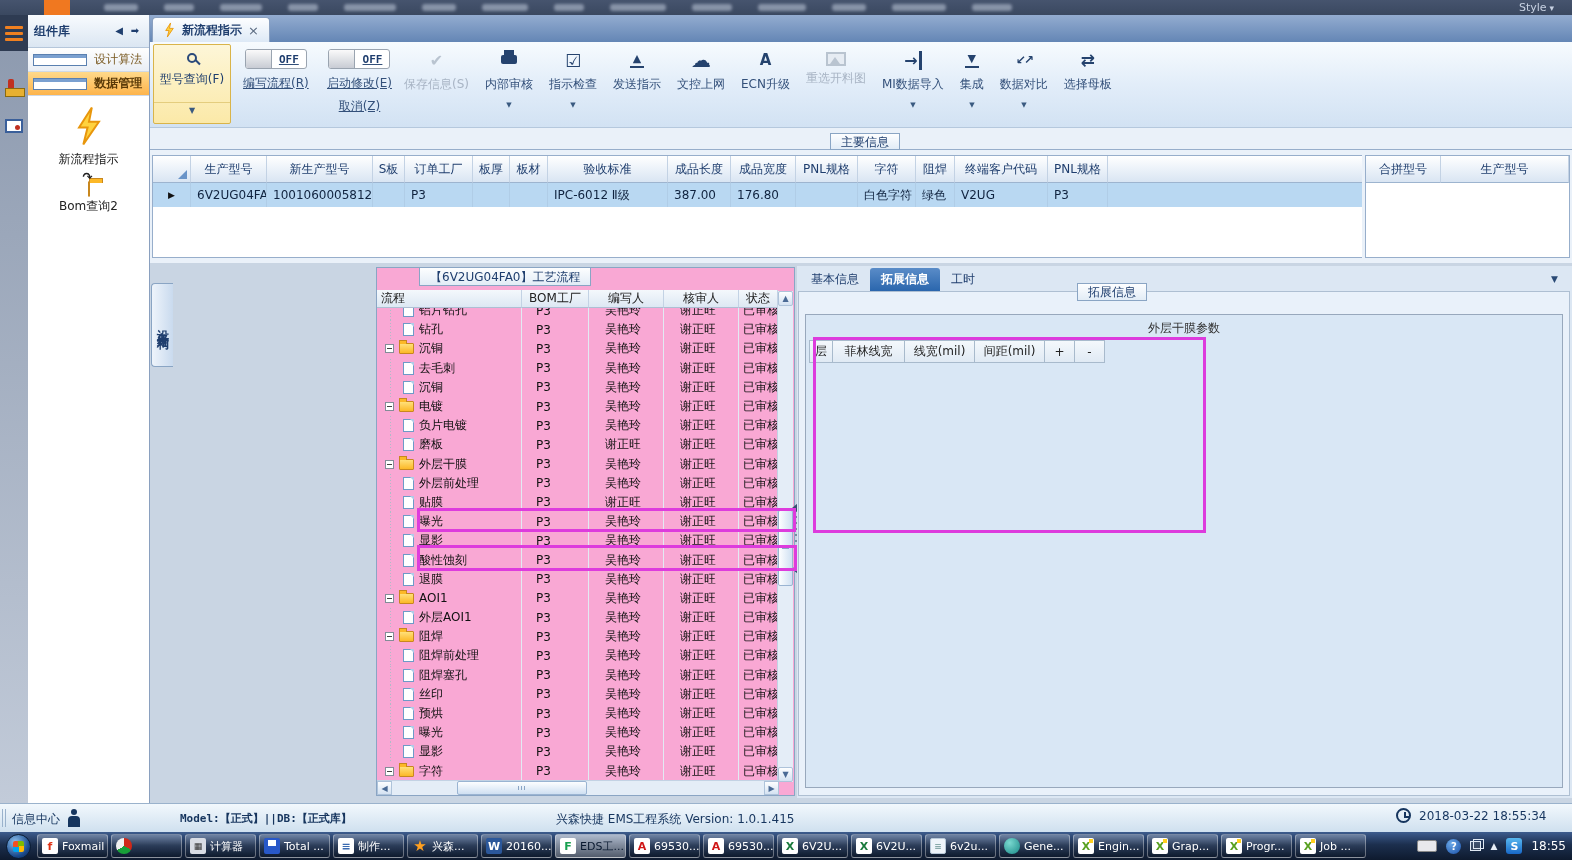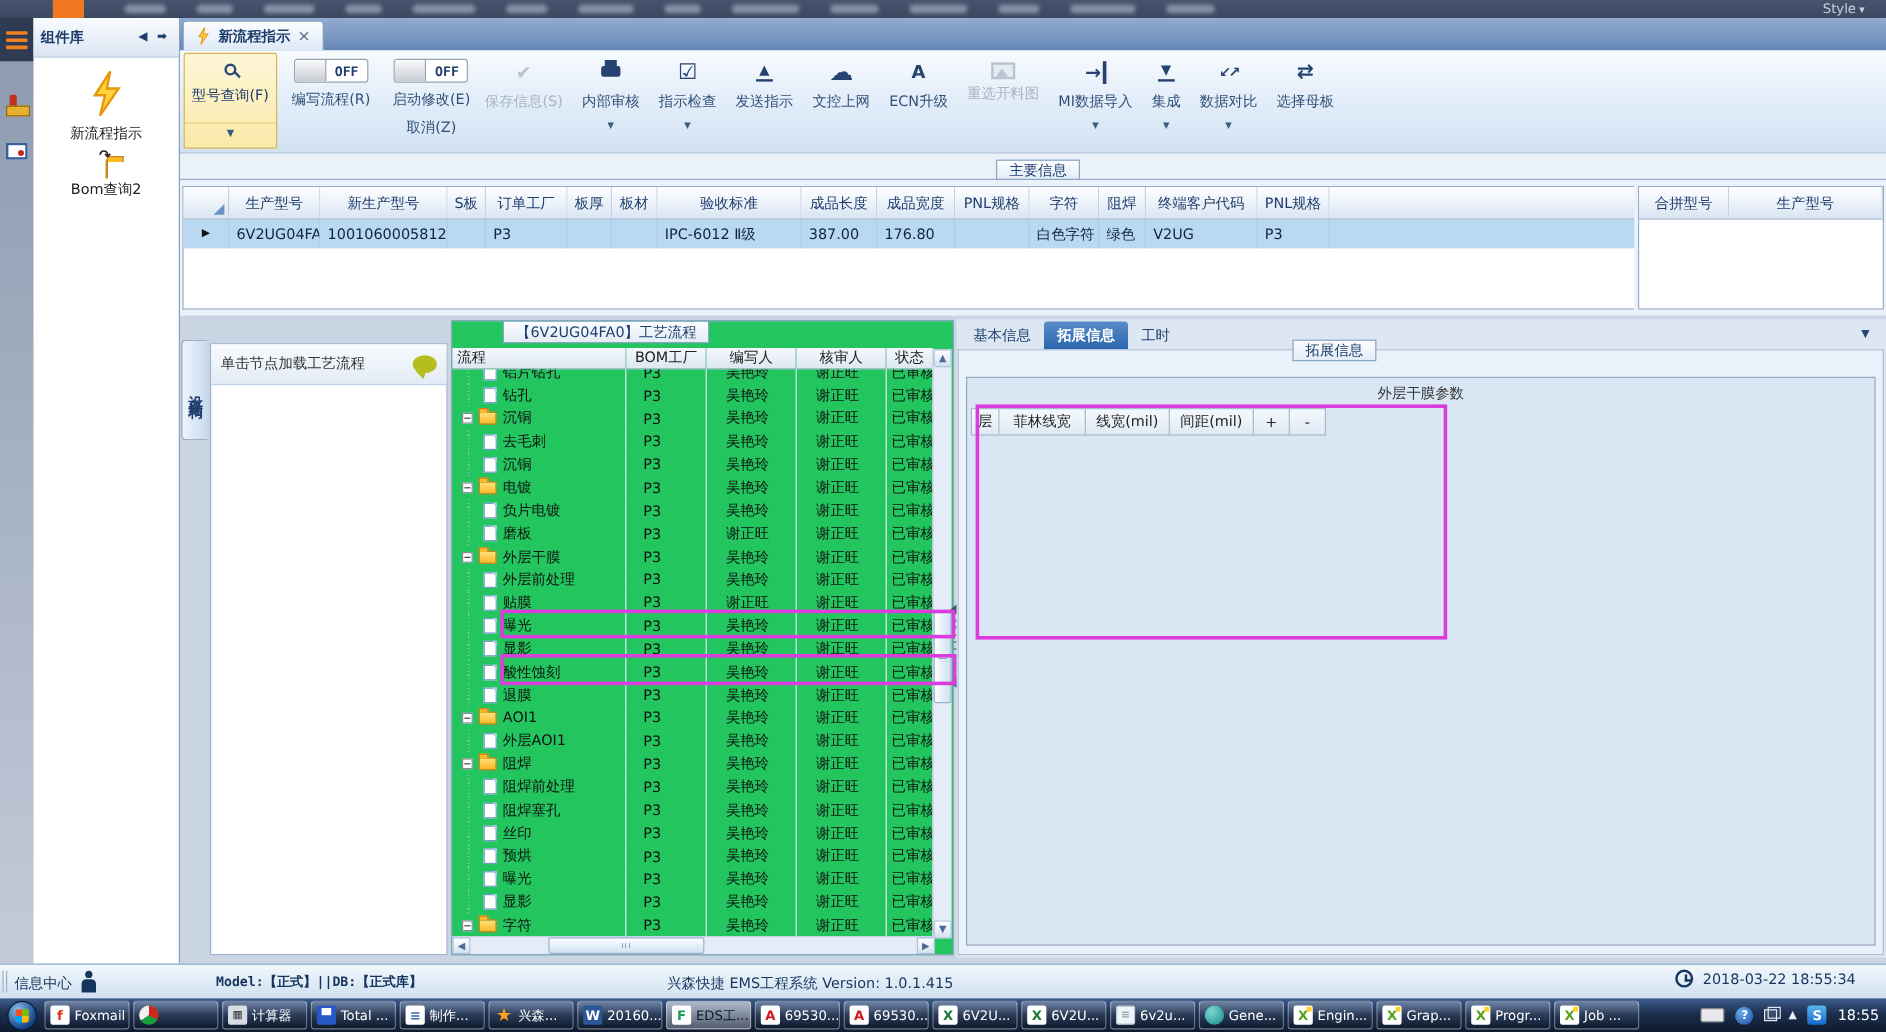--- a/index.html
+++ b/index.html
@@ -50,21 +50,21 @@
   .tab-close::after{content:"×";}
 
   
   #ribbon{position:absolute;left:150px;top:42px;width:1422px;height:86px;background:linear-gradient(#f7fbfe,#e2edf9 50%,#d2e2f3);border-bottom:1px solid #b5c8dd;}
   .query-btn{position:absolute;left:3px;top:2px;width:78px;height:80px;background:linear-gradient(#fdf6d8,var(--ribbon-highlight));border:1px solid #d9b44a;border-radius:2px;display:flex;flex-direction:column;align-items:center;color:#1f3e6e;}
   .search-glyph{width:10px;height:10px;border:2px solid #2b4a7a;border-radius:50%;position:relative;margin-top:8px;}
   .search-glyph::after{content:"";position:absolute;width:7px;height:2px;background:#2b4a7a;transform:rotate(45deg);right:-6px;bottom:-2px;}
   .query-btn .q-label{margin-top:8px;}
   .query-btn .q-dd{margin-top:14px;border-top:1px solid #e4cd7e;width:100%;text-align:center;padding-top:3px;color:#3a5a80;font-size:8px;}
   .query-btn .q-dd::after{content:"▼";}
-  .toggle-group{position:absolute;top:7px;display:flex;flex-direction:column;align-items:center;color:#33507a;}
+  .toggle-group{position:absolute;top:7px;display:flex;flex-direction:column;align-items:center;color:#33507a;text-decoration:underline;}
   .toggle{width:62px;height:20px;border:1px solid #9aa4b0;border-radius:3px;background:#fff;display:flex;overflow:hidden;}
   .toggle .knob{width:26px;background:linear-gradient(#fafafa,#c8ccd4);border-right:1px solid #9aa4b0;}
   .toggle .tstate{flex:1;display:flex;align-items:center;justify-content:center;font-weight:bold;color:#1f3e6e;font-size:11px;font-family:"DejaVu Sans Mono",monospace;}
   .toggle-group .tg-label{margin-top:6px;}
   .toggle-group .tg-sub{margin-top:6px;}
   #ribbon-buttons{position:absolute;left:246px;top:2px;display:flex;}
   .rbtn{display:flex;flex-direction:column;align-items:center;padding:4px 8px 0;color:#33507a;}
   .rbtn[data-disabled="true"]{color:#a8b4c4;}
   .rbtn .r-label{margin-top:4px;white-space:nowrap;}
   .rbtn[data-dd="true"]::after{content:"▼";font-size:7px;color:#3a5a80;margin-top:8px;}
@@ -120,21 +120,21 @@
   .merge-h > div:nth-of-type(2){width:128px;}
 
   
   #device-tab{position:absolute;left:151px;top:283px;width:22px;height:84px;background:linear-gradient(to right,#eef4fb,#c9daee);border:1px solid #8aa5c4;border-right:none;border-radius:4px 0 0 4px;color:#1f3e6e;writing-mode:vertical-rl;text-align:center;letter-spacing:3px;font-weight:bold;display:flex;align-items:center;justify-content:center;}
   #hint-panel{position:absolute;left:175px;top:286px;width:198px;height:510px;background:#fff;border:1px solid #9ab0cc;}
   #hint-panel .hint-head{height:34px;background:linear-gradient(#f8fbfe,#e2ebf5);border-bottom:1px solid #c3d2e4;display:flex;align-items:center;justify-content:space-between;padding:0 8px;color:#333;}
   .bubble{width:20px;height:15px;background:#b6bd1f;border-radius:50%;position:relative;flex:0 0 auto;}
   .bubble::after{content:"";position:absolute;left:2px;bottom:-5px;border-left:7px solid transparent;border-right:2px solid transparent;border-top:7px solid #b6bd1f;}
 
   
-  #tree-panel{position:absolute;left:376px;top:267px;width:419px;height:529px;background:#22c55e;border:1px solid #8aa5c4;}
+  #tree-panel{position:absolute;left:376px;top:267px;width:419px;height:529px;background:#f9a8d4;border:1px solid #8aa5c4;}
   #tree-title{left:42px;top:-1px;height:19px;line-height:18px;}
   .thead{position:absolute;left:0;top:22px;width:401px;display:flex;}
   .thead > div{height:18px;background:linear-gradient(#f4f8fc,#dde8f3);border-right:1px solid #c3d2e4;border-bottom:1px solid #aebfd4;color:#222;display:flex;align-items:center;justify-content:center;overflow:hidden;white-space:nowrap;flex:0 0 auto;}
   .thead > div:nth-of-type(1){width:145px;justify-content:flex-start;padding-left:4px;}
   .thead > div:nth-of-type(2){width:67px;}
   .thead > div:nth-of-type(3){width:75px;}
   .thead > div:nth-of-type(4){width:75px;}
   .thead > div:nth-of-type(5){width:39px;}
   #tree-rows{position:absolute;left:0;top:40px;width:401px;height:473px;overflow:hidden;}
   #tree-rows .inner{margin-top:-7px;}
@@ -296,20 +296,32 @@
     <div class="device"></div>
   </div>
 
   <div id="sidebar">
     <div class="sb-head">
       <span>组件库</span>
       <span class="spacer"></span>
       <span class="arrow-btn arrow-left"></span>
       <span class="arrow-btn arrow-in"></span>
     </div>
+    <div>
+
+        <div class="sb-group">
+          <span class="winicon"></span>
+          <span>设计算法</span>
+        </div>
+
+        <div class="sb-group" data-active="true">
+          <span class="winicon"></span>
+          <span>数据管理</span>
+        </div>
+      </div>
     <div class="sb-tools">
       <div class="sb-tool">
         <svg width="34" height="40" viewBox="0 0 24 28">
             <path d="M14 1 L5 15 H11 L8 27 L19 11 H12 Z" fill="#ffd23e" stroke="#e8960c" stroke-width="1.4"></path>
           </svg>
         <span class="tool-label">新流程指示</span>
       </div>
       <div class="sb-tool">
         <span class="folder-open"></span>
         <span class="tool-label">Bom查询2</span>
@@ -455,26 +467,20 @@
     <div class="grid" id="merge-grid">
       <div class="mg-row merge-h">
 
       <div class="gh">合拼型号</div>
           <div class="gh">生产型号</div>
         </div>
     </div>
   </div>
 
   <div id="device-tab">设备结构</div>
-  <div id="hint-panel">
-    <div class="hint-head">
-      <span>单击节点加载工艺流程</span>
-      <span class="bubble"></span>
-    </div>
-  </div>
 
   <div id="tree-panel">
     <div class="float-label" id="tree-title">【6V2UG04FA0】工艺流程</div>
     <div class="thead">
 
     <div>流程</div>
         <div>BOM工厂</div>
         <div>编写人</div>
         <div>核审人</div>
         <div>状态</div>

